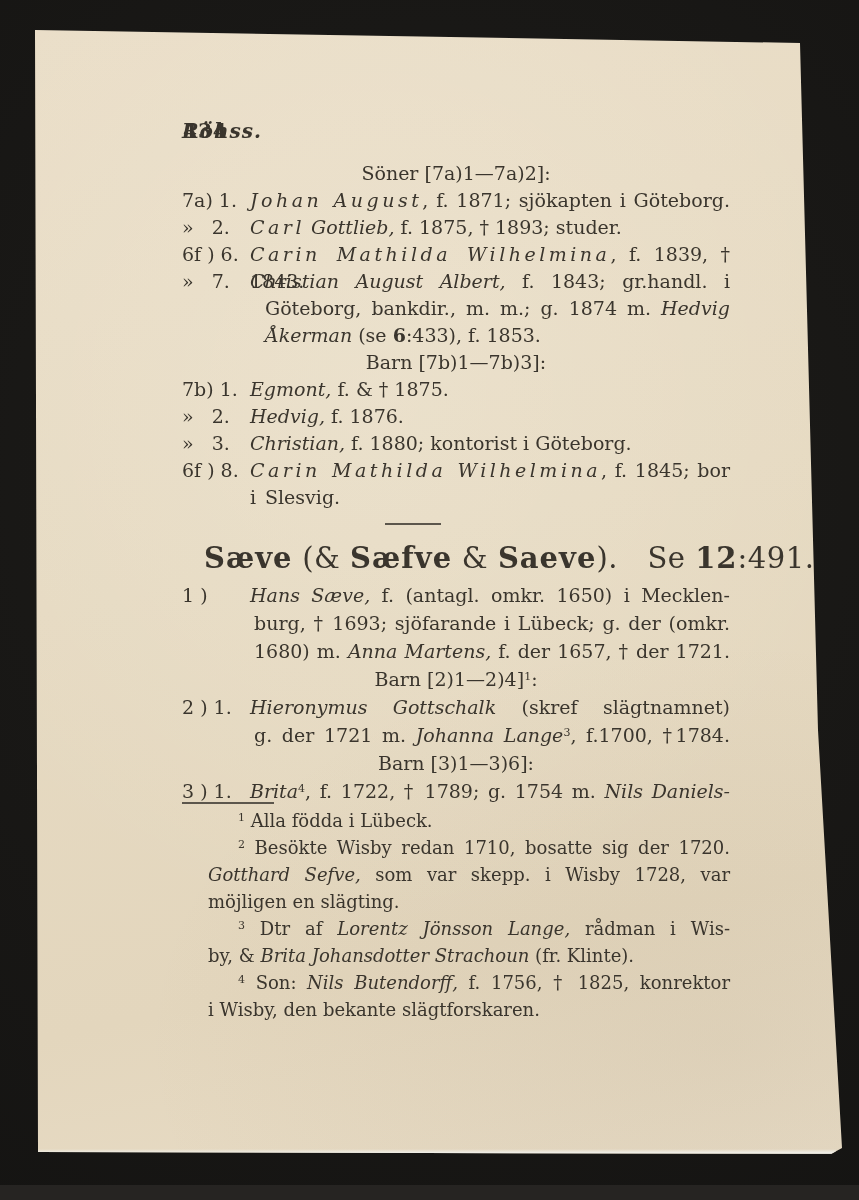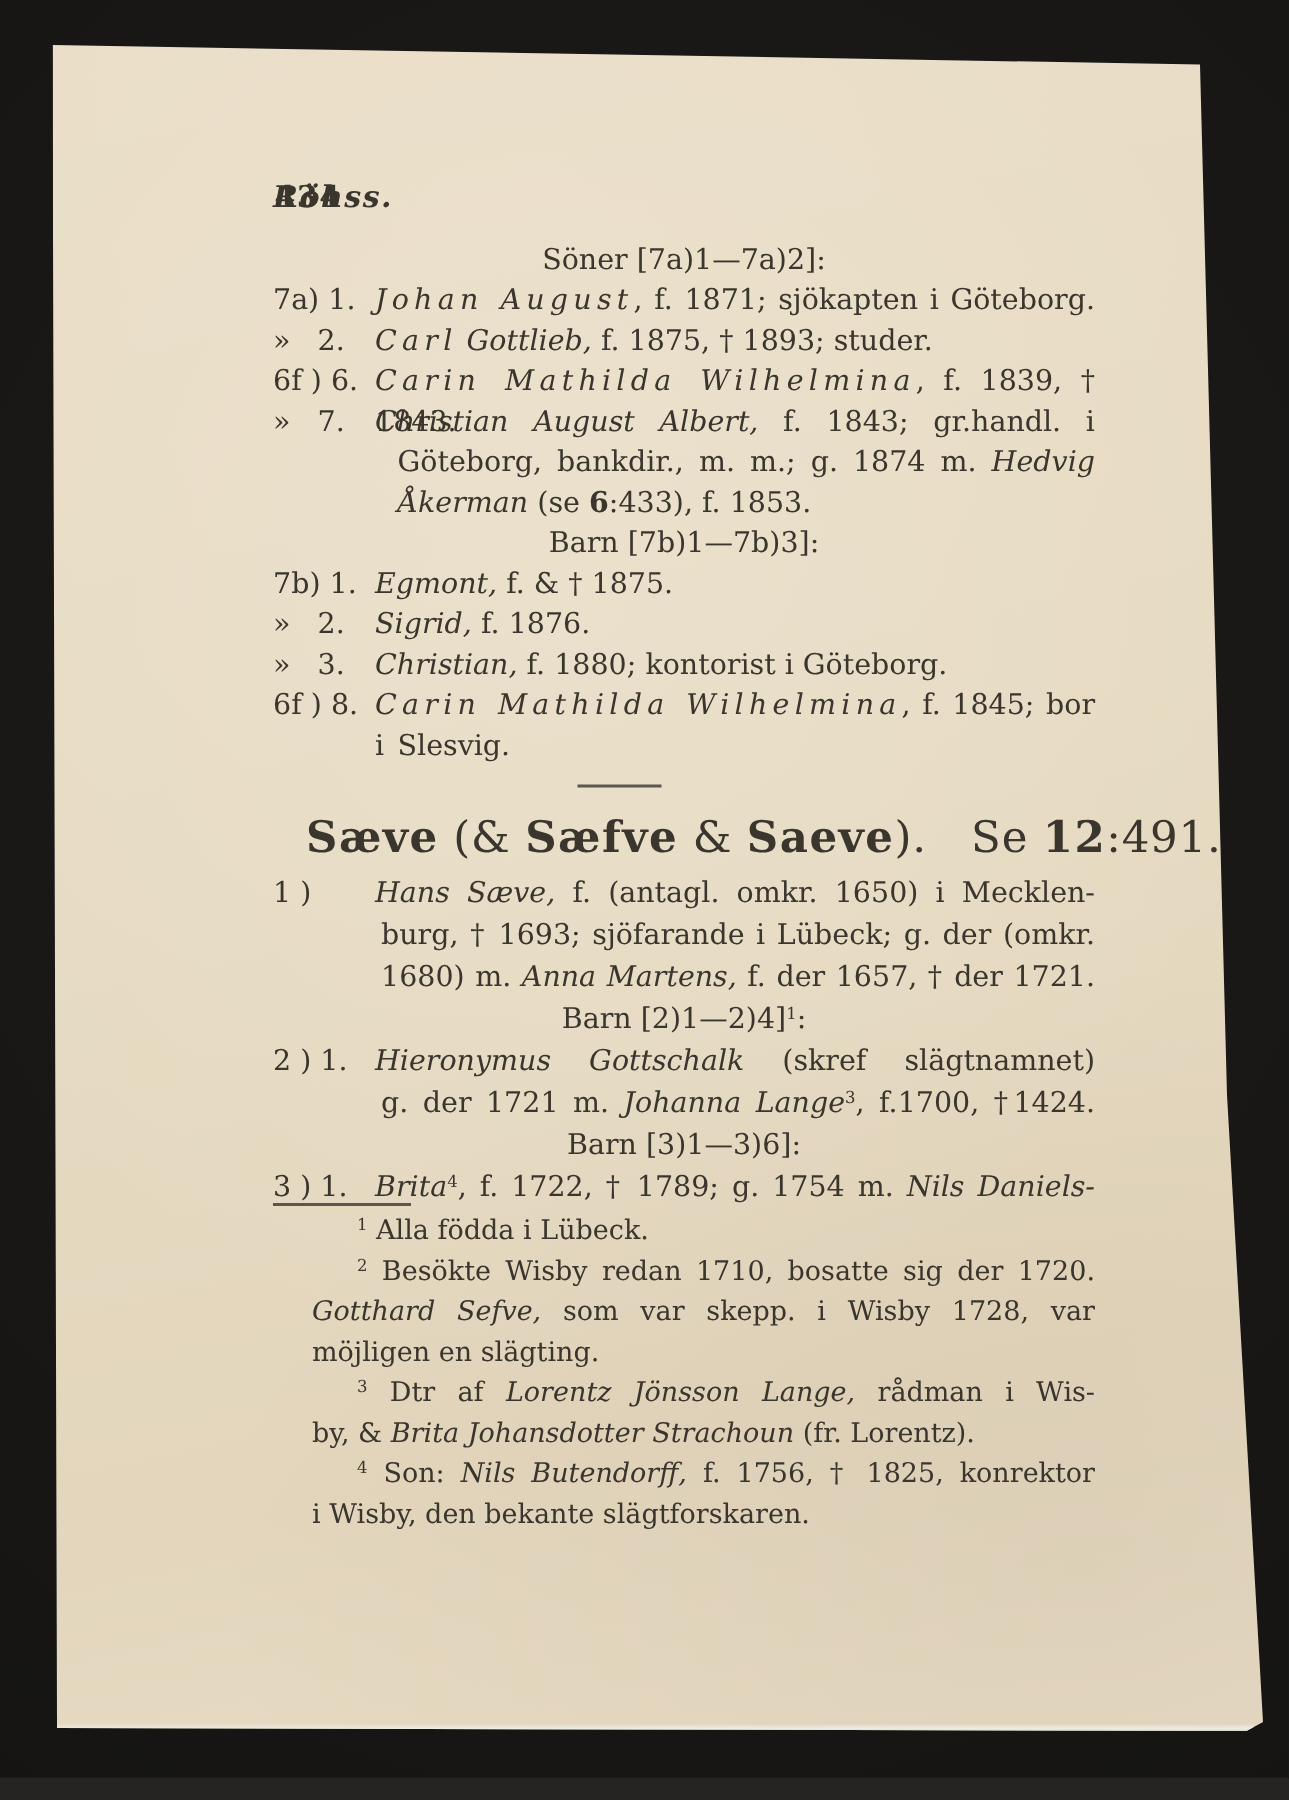--- a/index.html
+++ b/index.html
@@ -68,48 +68,48 @@
     <div id="main-lines">
         <div class="tl center"><span class="">Söner [7a)1—7a)2]:</span></div>
         <div class="tl entry fill"><span class="lab">7a) 1.</span><span class="it sp">Johan August</span><span class="">, f. 1871; sjökapten i Göteborg.</span></div>
         <div class="tl entry"><span class="lab">»   2.</span><span class="it sp">Carl</span><span class="it"> Gottlieb,</span><span class=""> f. 1875, † 1893; studer.</span></div>
         <div class="tl entry fill"><span class="lab">6f ) 6.</span><span class="it sp">Carin Mathilda Wilhelmina</span><span class="">, f. 1839, † 1843.</span></div>
         <div class="tl entry fill"><span class="lab">»   7.</span><span class="it">Christian August Albert,</span><span class=""> f. 1843; gr.handl. i</span></div>
         <div class="tl cont fill"><span class="">Göteborg, bankdir., m. m.; g. 1874 m. </span><span class="it">Hedvig</span></div>
         <div class="tl cont"><span class="it">Åkerman</span><span class=""> (se </span><span class="bd">6</span><span class="">:433), f. 1853.</span></div>
         <div class="tl center"><span class="">Barn [7b)1—7b)3]:</span></div>
         <div class="tl entry"><span class="lab">7b) 1.</span><span class="it">Egmont,</span><span class=""> f. &amp; † 1875.</span></div>
-        <div class="tl entry"><span class="lab">»   2.</span><span class="it">Sigrid,</span><span class=""> f. 1876.</span></div>
+        <div class="tl entry"><span class="lab">»   2.</span><span class="it">Hedvig,</span><span class=""> f. 1876.</span></div>
         <div class="tl entry"><span class="lab">»   3.</span><span class="it">Christian,</span><span class=""> f. 1880; kontorist i Göteborg.</span></div>
         <div class="tl entry fill"><span class="lab">6f ) 8.</span><span class="it sp">Carin Mathilda Wilhelmina</span><span class="">, f. 1845; bor i</span></div>
         <div class="tl cont"><span class="">Slesvig.</span></div>
       </div>
 
     <div class="rule1"></div>
 
     <div class="heading" id="heading"><span class="bd">Sæve</span><span class=""> (&amp; </span><span class="bd">Sæfve</span><span class=""> &amp; </span><span class="bd">Saeve</span><span class="">). Se </span><span class="bd">12</span><span class="">:491.</span></div>
 
     <div id="section-lines">
         <div class="tl s28 entry fill"><span class="lab">1 )</span><span class="it">Hans Sæve,</span><span class=""> f. (antagl. omkr. 1650) i Mecklen-</span></div>
         <div class="tl s28 contc fill"><span class="">burg, † 1693; sjöfarande i Lübeck; g. der (omkr.</span></div>
         <div class="tl s28 contc fill"><span class="">1680) m. </span><span class="it">Anna Martens,</span><span class=""> f. der 1657, † der 1721.</span></div>
         <div class="tl s28 center"><span class="">Barn [2)1—2)4]</span><sup>1</sup><span class="">:</span></div>
         <div class="tl s28 entry fill"><span class="lab">2 ) 1.</span><span class="it">Hieronymus Gottschalk</span><span class=""> (skref slägtnamnet)</span></div>
-        <div class="tl s28 contc fill"><span class="">g. der 1721 m. </span><span class="it">Johanna Lange</span><sup>3</sup><span class="">, f.1700, †1424.</span></div>
+        <div class="tl s28 contc fill"><span class="">g. der 1721 m. </span><span class="it">Johanna Lange</span><sup>3</sup><span class="">, f.1700, †1784.</span></div>
         <div class="tl s28 center"><span class="">Barn [3)1—3)6]:</span></div>
         <div class="tl s28 entry fill"><span class="lab">3 ) 1.</span><span class="it">Brita</span><sup>4</sup><span class="">, f. 1722, † 1789; g. 1754 m. </span><span class="it">Nils Daniels-</span></div>
       </div>
 
     <div class="rule2"></div>
 
     <div id="footnote-lines">
         <div class="fl ind"><sup>1</sup><span class=""> Alla födda i Lübeck.</span></div>
         <div class="fl ind fill"><sup>2</sup><span class=""> Besökte Wisby redan 1710, bosatte sig der 1720.</span></div>
         <div class="fl fill"><span class="it">Gotthard Sefve,</span><span class=""> som var skepp. i Wisby 1728, var</span></div>
         <div class="fl"><span class="">möjligen en slägting.</span></div>
         <div class="fl ind fill"><sup>3</sup><span class=""> Dtr af </span><span class="it">Lorentz Jönsson Lange,</span><span class=""> rådman i Wis-</span></div>
-        <div class="fl"><span class="">by, &amp; </span><span class="it">Brita Johansdotter Strachoun</span><span class=""> (fr. Lorentz).</span></div>
+        <div class="fl"><span class="">by, &amp; </span><span class="it">Brita Johansdotter Strachoun</span><span class=""> (fr. Klinte).</span></div>
         <div class="fl ind fill"><sup>4</sup><span class=""> Son: </span><span class="it">Nils Butendorff,</span><span class=""> f. 1756, † 1825, konrektor</span></div>
         <div class="fl"><span class="">i Wisby, den bekante slägtforskaren.</span></div>
       </div>
 
   </div>
 </div>
 
 </body></html>

